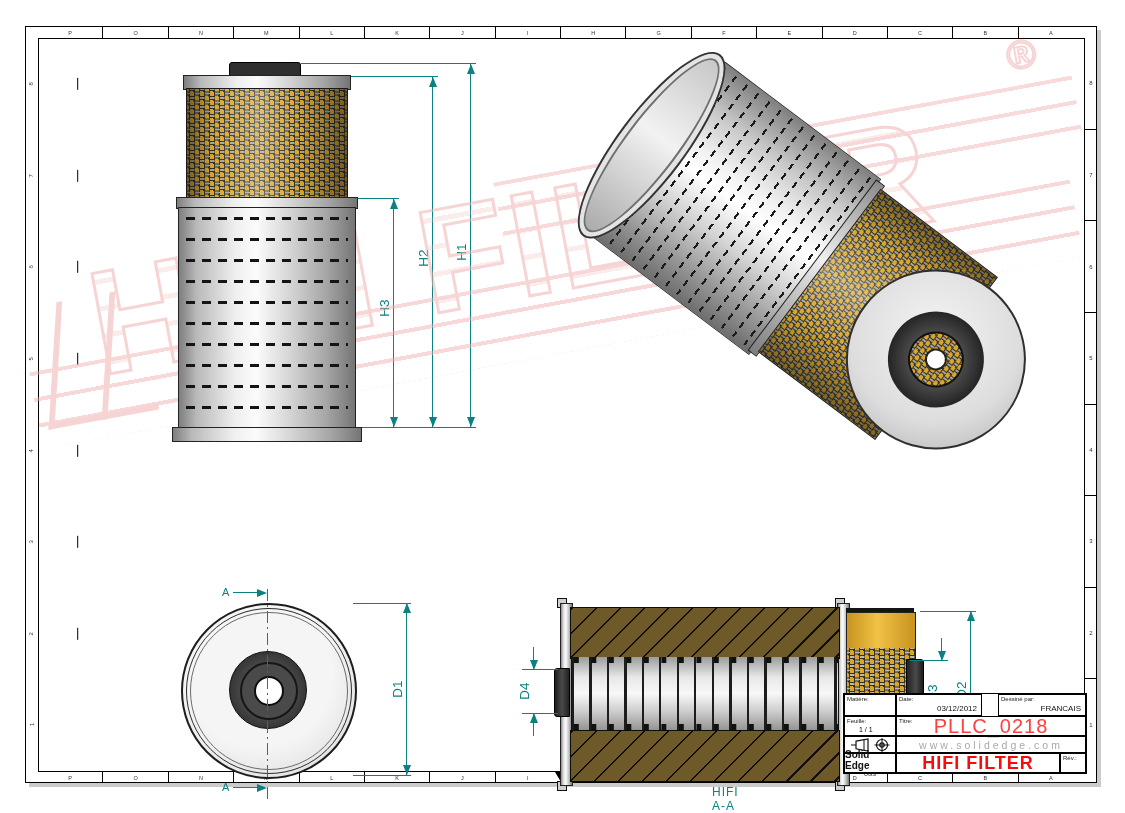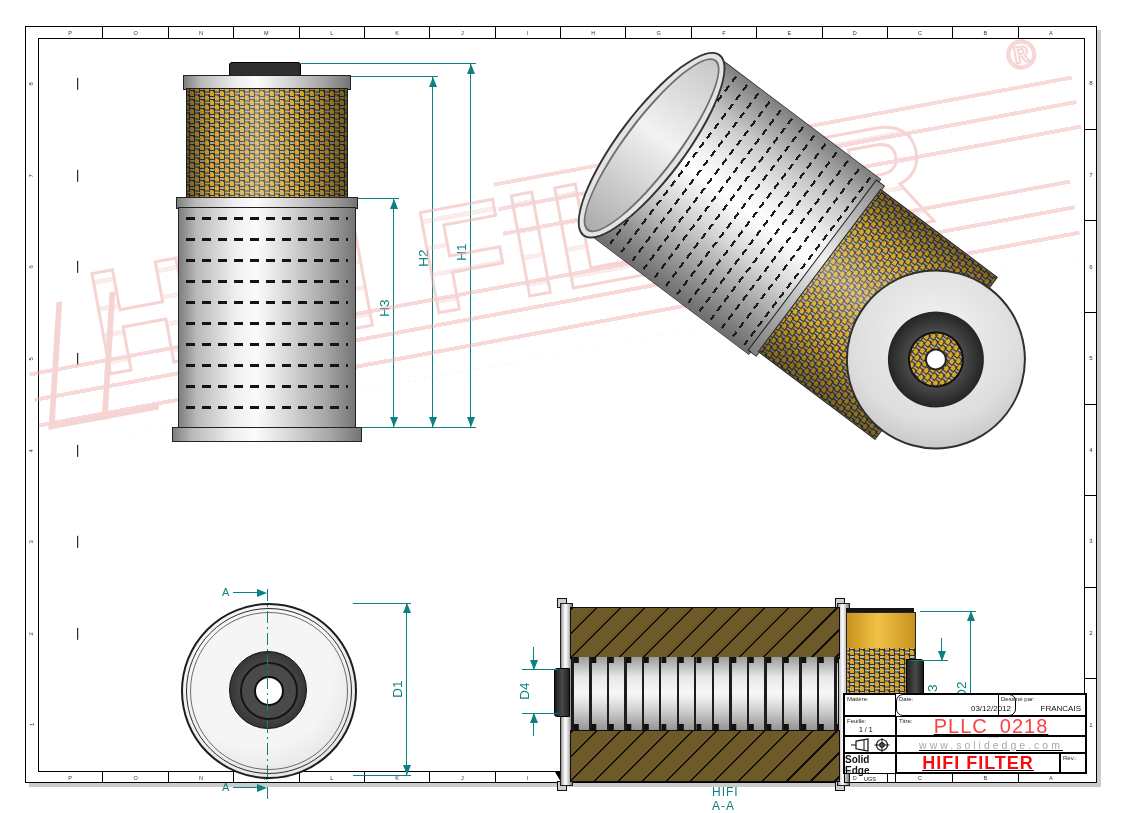--- a/index.html
+++ b/index.html
@@ -90,21 +90,21 @@
              font-size:13.5px;transform:rotate(-90deg);}
   .cut-label{color:var(--dim);font-size:11px;}
   .cline{width:1px;background:repeating-linear-gradient(180deg,var(--dim) 0 12px,transparent 12px 16px,var(--dim) 16px 18px,transparent 18px 22px);}
   .section-title{color:var(--dim);font-size:12px;letter-spacing:1px;}
   .tab{width:8px;height:8px;background:#cfcfcf;border:1px solid #111;}
   
   .tb{left:843px;top:693px;width:242px;height:79px;background:#fff;border:1.6px solid #000;z-index:5;}
   .tb-cell{position:absolute;border:0.8px solid #000;box-sizing:border-box;}
   .tb-label{position:absolute;left:2px;top:1px;font-size:6px;color:#222;}
   .tb-val-r{position:absolute;right:4px;bottom:2px;font-size:8px;color:#111;}
-  .tb-center{display:flex;align-items:center;justify-content:center;text-decoration:underline;}
+  .tb-center{display:flex;align-items:center;justify-content:center;}
   .tb-title{font-size:20px;color:#ff4040;letter-spacing:1px;}
   .tb-web{font-size:10.5px;color:#a9a9a9;letter-spacing:3px;}
   .tb-brand{font-size:18px;font-weight:bold;color:#fb0b0b;letter-spacing:1px;}
   .tb-app{display:flex;flex-direction:column;align-items:center;justify-content:center;}
   .tb-app-name{font-size:10px;font-weight:bold;color:#111;}
   .tb-app-vendor{font-size:5.5px;color:#111;}
   
   .iso-cyl{position:absolute;left:48px;top:-29px;width:360px;height:218px;transform:rotate(37deg);
            transform-origin:0 50%;}
   .iso-rib{position:absolute;left:0;top:0;width:208px;height:100%;border-radius:16px 0 0 16px;
@@ -328,21 +328,21 @@
     <div class="abs arr arr-down" style="left:967px;top:648px;"></div>
     <div class="abs dim-label" style="left:953px;top:571px;">D2</div>
 
     <div class="abs section-title" style="left:712px;top:674px;">HIFI A-A</div>
   </div>
 
   <div class="abs tb">
     <div class="tb-cell" style="left:0;top:0;width:52px;height:22px;">
       <span class="tb-label">Matière:</span>
     </div>
-    <div class="tb-cell" style="left:52px;top:0;width:120px;height:22px;border-radius:7px;">
+    <div class="tb-cell" style="left:52px;top:0;width:86px;height:22px;">
       <span class="tb-label">Date:</span>
       <span class="tb-val-r">03/12/2012</span>
     </div>
     <div class="tb-cell" style="left:154px;top:0;width:88px;height:22px;">
       <span class="tb-label">Dessiné par:</span>
       <span class="tb-val-r">FRANCAIS</span>
     </div>
     <div class="tb-cell" style="left:0;top:22px;width:52px;height:20px;">
       <span class="tb-label">Feuille:</span>
       <span style="position:absolute;left:14px;bottom:2px;font-size:7px;">1 / 1</span>
@@ -357,21 +357,21 @@
         <path d="M8 3.2 L20 1 L20 13 L8 10.8 Z" stroke="#111" stroke-width="1.2" fill="none"></path>
         <path d="M16 1.6 L16 12.4" stroke="#111" stroke-width="1" fill="none"></path>
         <circle cx="34" cy="7" r="5.5" stroke="#111" stroke-width="1.2" fill="none"></circle>
         <circle cx="34" cy="7" r="2.2" stroke="#111" stroke-width="1.2" fill="none"></circle>
         <path d="M26.5 7 L41.5 7 M34 -0.5 L34 14.5" stroke="#111" stroke-width="1" fill="none"></path>
       </svg>
     </div>
     <div class="tb-cell tb-center" style="left:52px;top:42px;width:190px;height:17px;">
       <span class="tb-web">www.solidedge.com</span>
     </div>
-    <div class="tb-cell tb-app" style="left:0;top:59px;width:52px;height:30px;">
+    <div class="tb-cell tb-app" style="left:0;top:59px;width:52px;height:20px;">
       <span class="tb-app-name">Solid Edge</span>
       <span class="tb-app-vendor">UGS</span>
     </div>
     <div class="tb-cell tb-center" style="left:52px;top:59px;width:164px;height:20px;">
       <span class="tb-brand">HIFI FILTER</span>
     </div>
     <div class="tb-cell" style="left:216px;top:59px;width:26px;height:20px;">
       <span class="tb-label">Rév.:</span>
     </div>
   </div>

